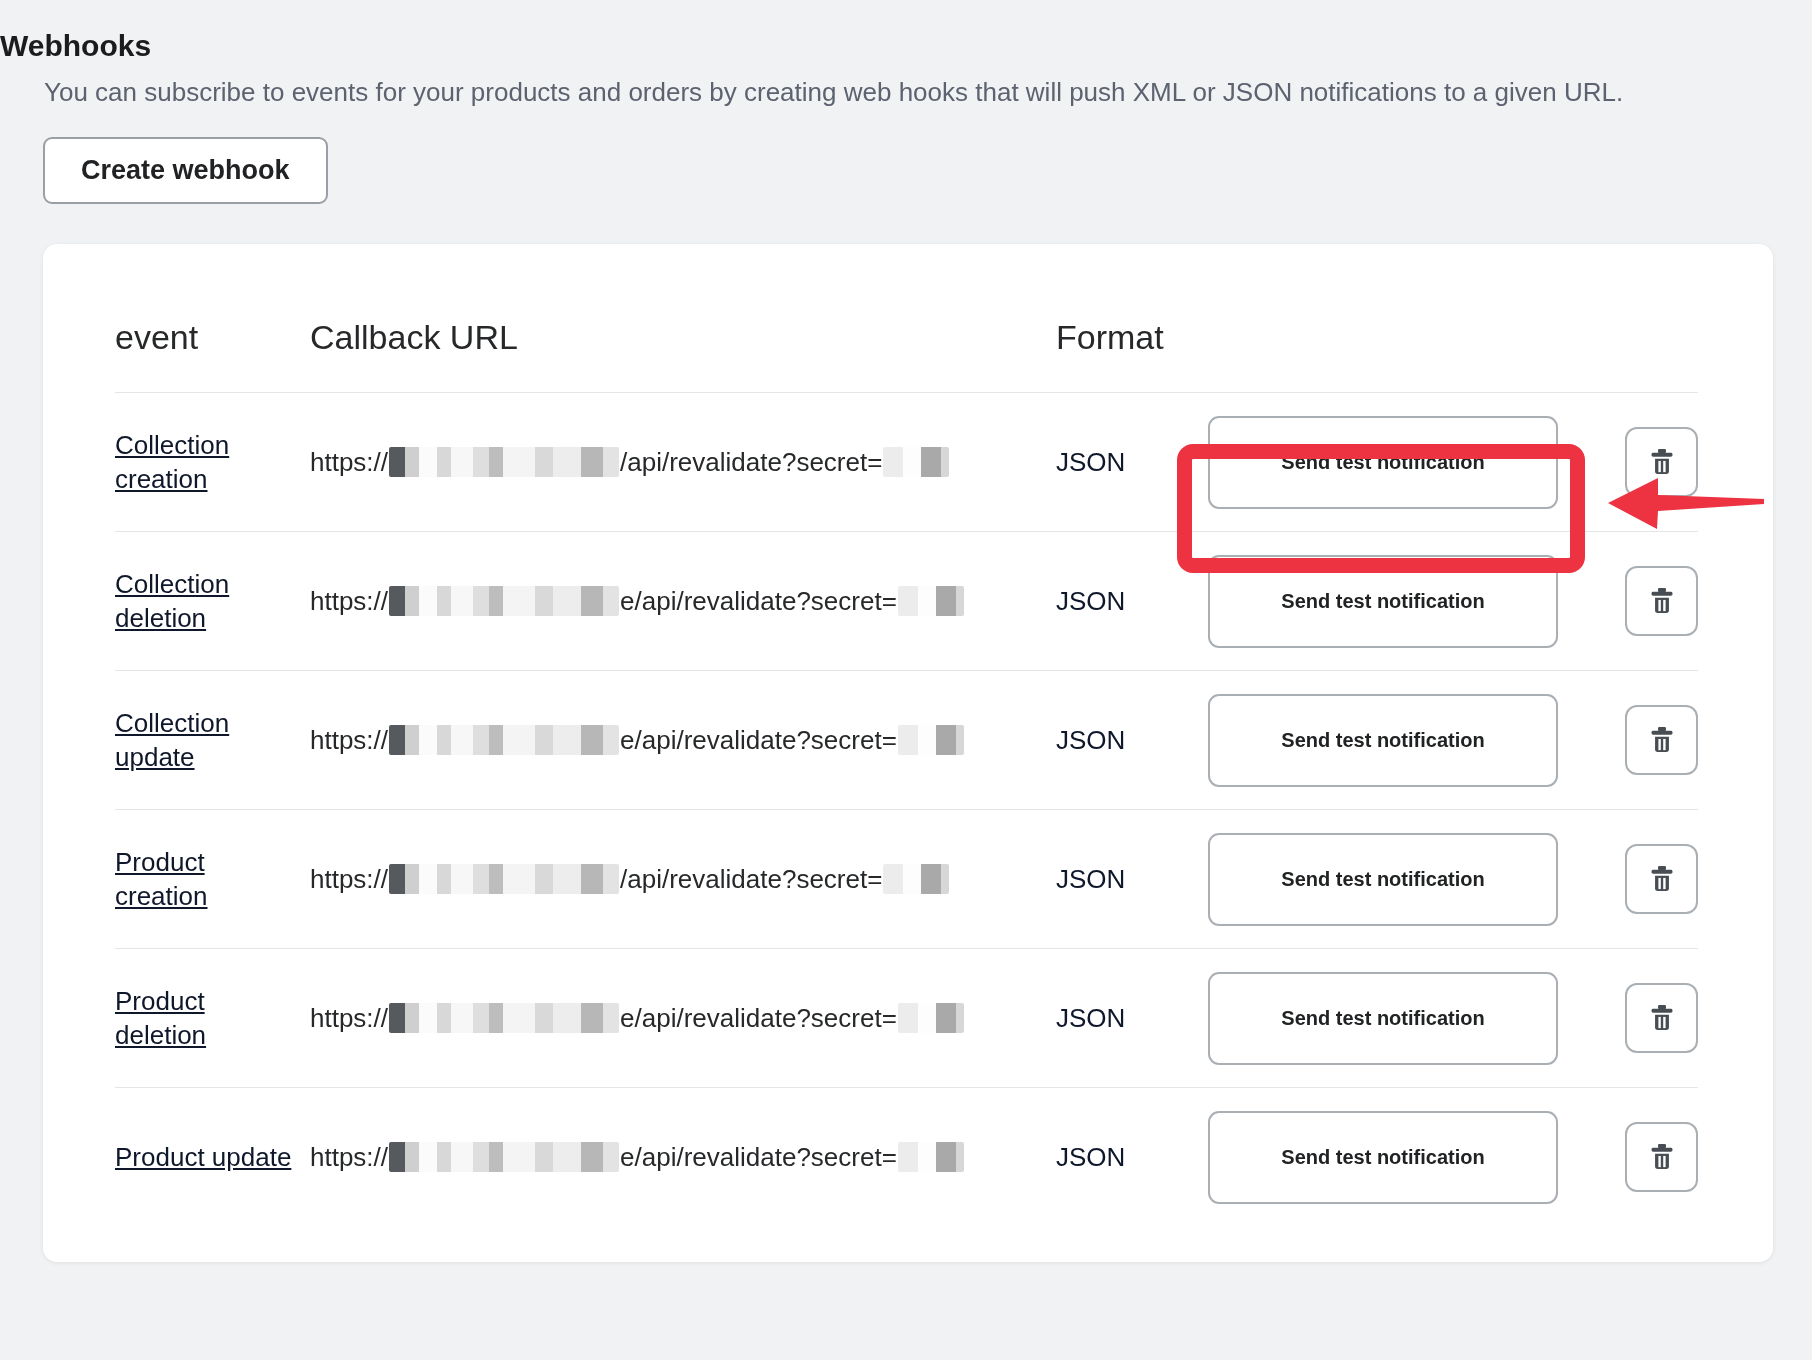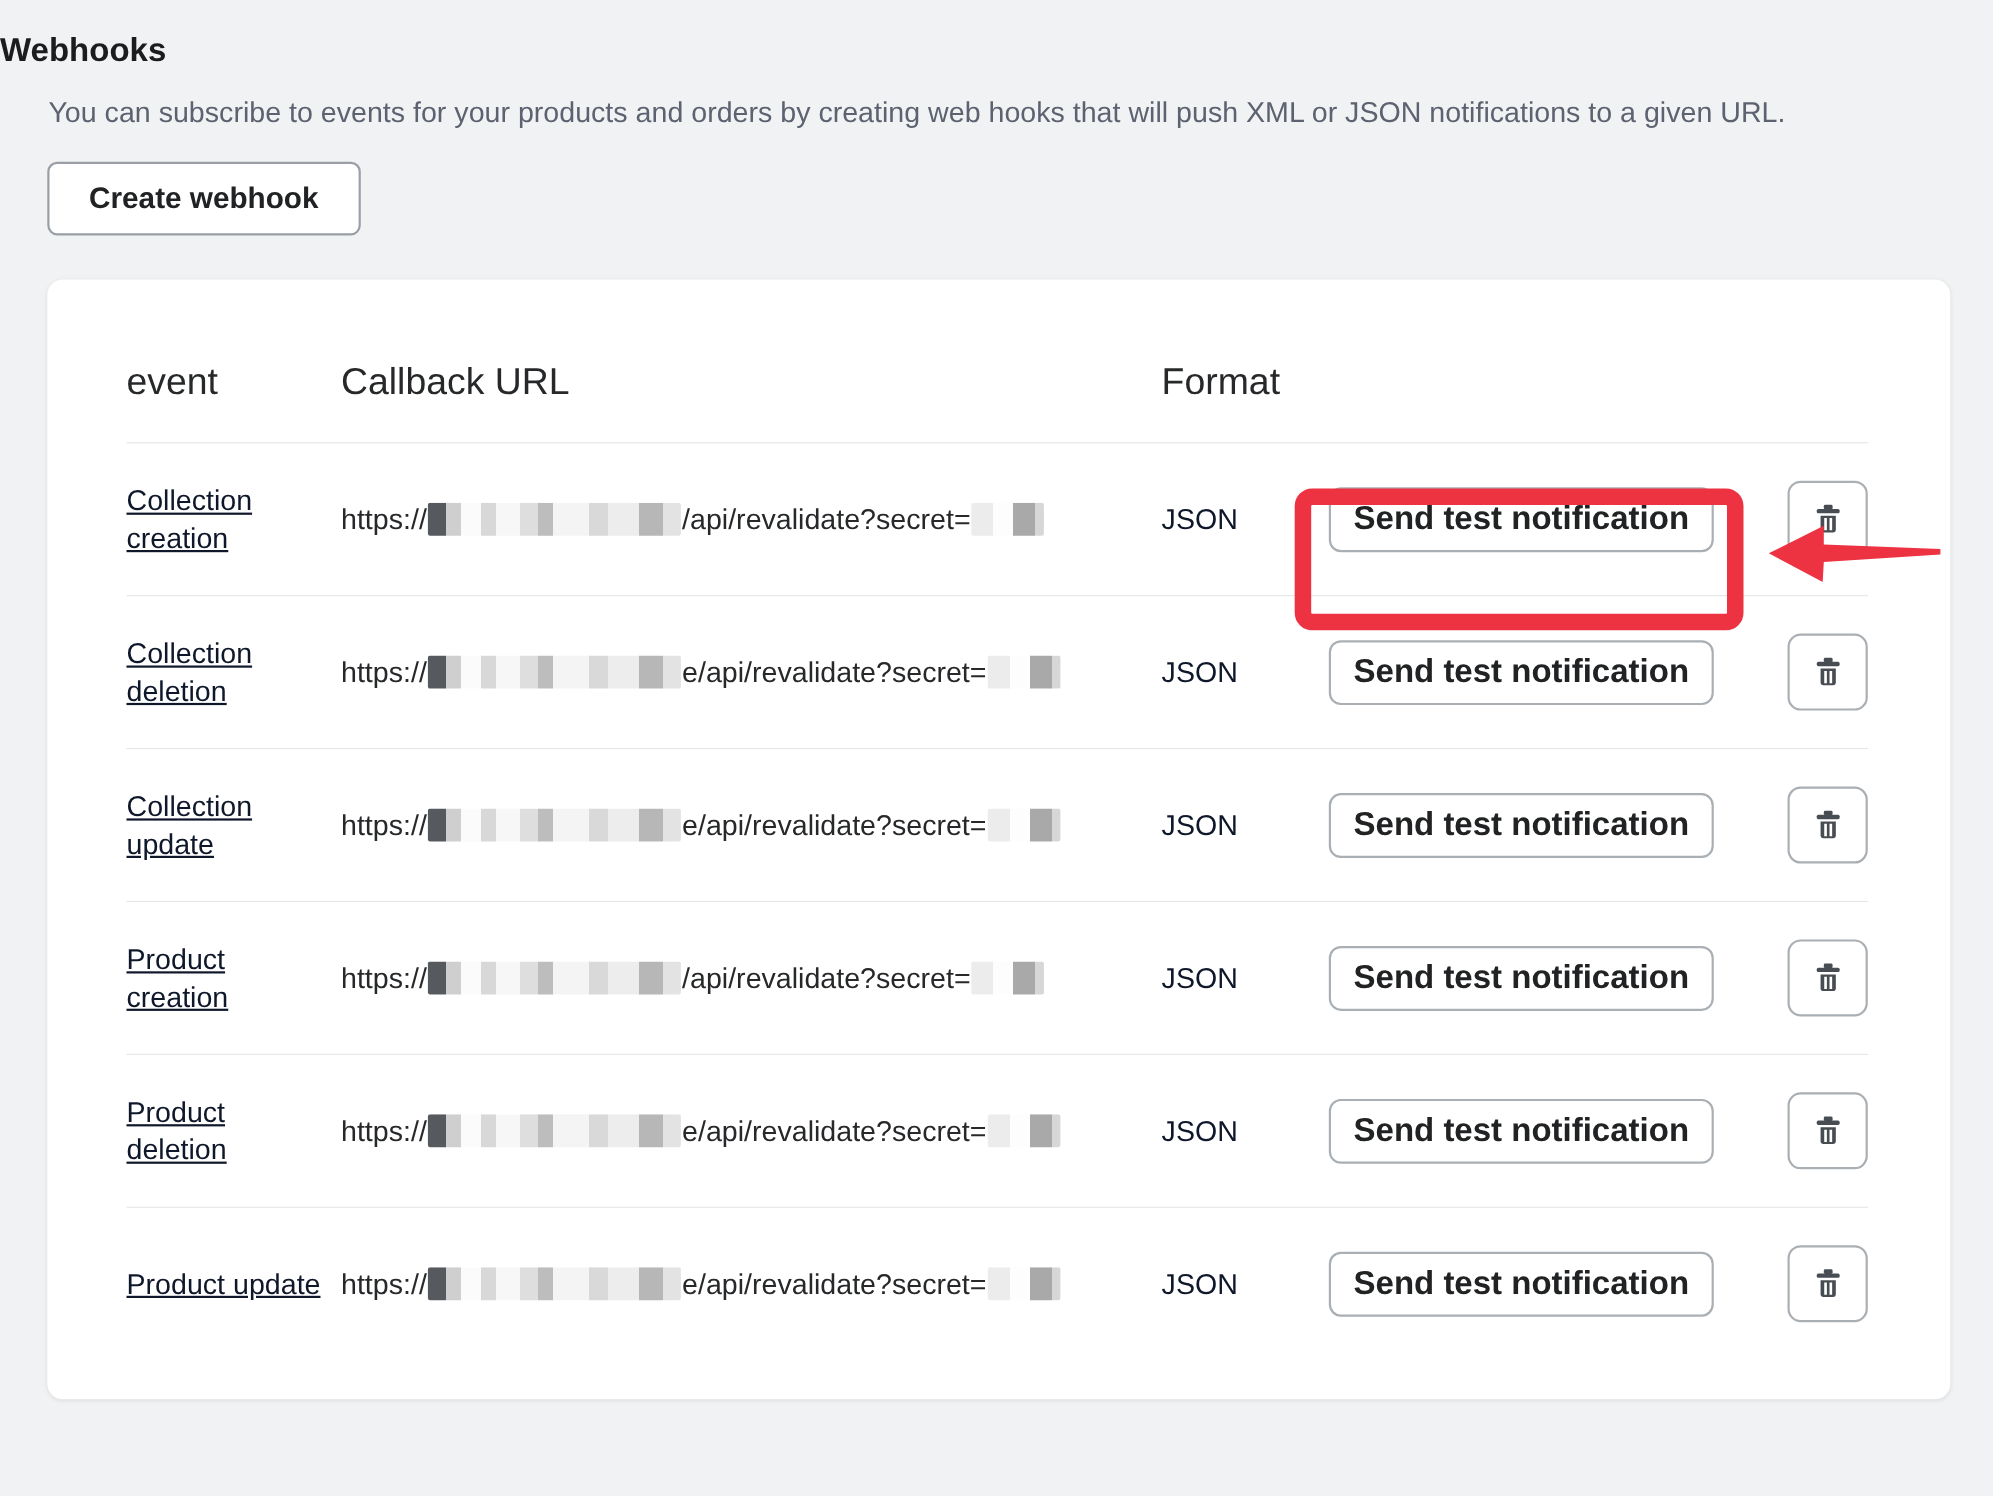--- a/index.html
+++ b/index.html
@@ -16,21 +16,21 @@
     padding-top: 28px;
     overflow: hidden;
   }
   .page-title {
     font-size: 30px;
     line-height: 36px;
     font-weight: 700;
     color: #1a1c1d;
   }
   .page-desc {
-    margin: 19px 0 0 44px;
+    margin: 9px 0 0 44px;
     width: 1615px;
     font-size: 26px;
     line-height: 38px;
     color: #5c6270;
     font-weight: 400;
   }
   .create-btn {
     display: inline-block;
     margin: 26px 0 0 43px;
     height: 67px;
@@ -92,26 +92,26 @@
       #d9d9d9 146px 164px, #ededed 164px 192px, #b7b7b7 192px 214px, #e3e3e3 214px 230px);
   }
   .redact.secret {
     width: 66px;
     background: linear-gradient(90deg,
       #ececec 0 20px, #fdfdfd 20px 38px, #a9a9a9 38px 58px, #d7d7d7 58px 66px);
   }
   .format-cell { font-size: 26px; color: #0f172a; }
   .send-btn {
     width: 350px;
-    height: 59px;
+    height: 93px;
     background: #ffffff;
     border: 2px solid #aaafb4;
     border-radius: 11px;
     font-family: inherit;
-    font-size: 30px;
+    font-size: 20px;
     font-weight: 600;
     color: #202223;
     cursor: pointer;
   }
   .trash-cell { display: flex; justify-content: flex-end; }
   .trash-btn {
     width: 73px;
     height: 70px;
     background: #ffffff;
     border: 2px solid #aaafb4;

